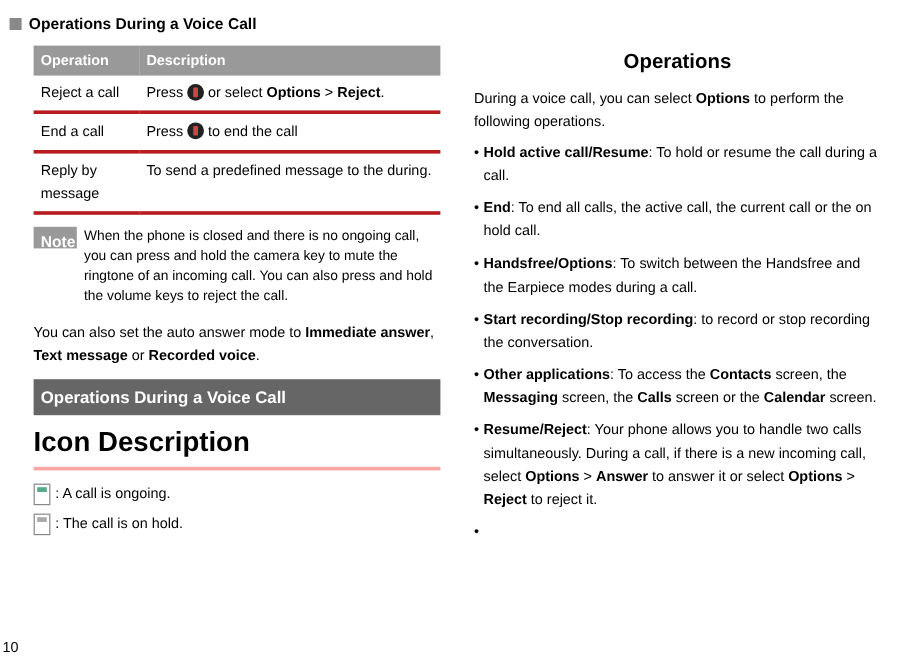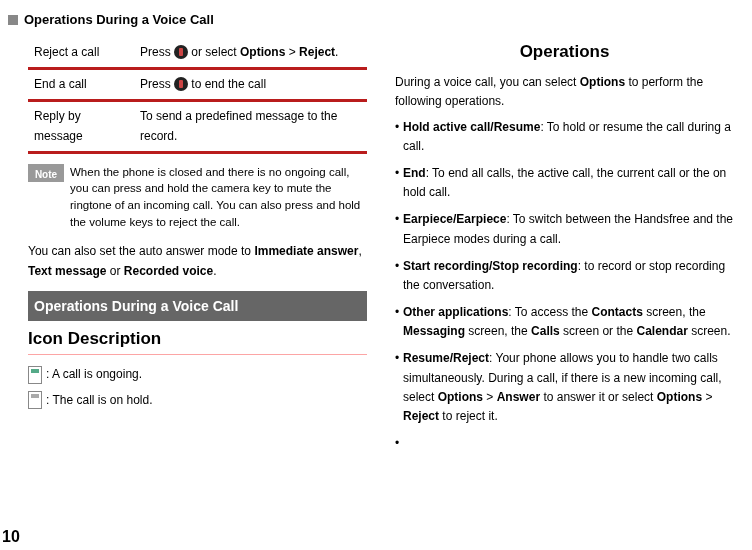--- a/index.html
+++ b/index.html
@@ -80,21 +80,21 @@
     border-radius:1px;
   }
   .note-box {
     display: flex;
     margin: 10px 0 12px 0;
   }
   .note-label {
     background: #999;
     color: #fff;
     font-weight: bold;
-    font-size: 10px;
+    font-size: 13px;
     padding: 3px 6px;
     height: 18px;
     margin-right: 6px;
     flex-shrink: 0;
     text-align: center;
     width: 36px;
   }
   .note-text {
     font-size: 11.5px;
     line-height: 1.45;
@@ -103,23 +103,23 @@
   .section-bar {
     background: #666;
     color: #fff;
     font-weight: bold;
     padding: 4px 6px;
     font-size: 14px;
     margin-top: 10px;
   }
   .subheading {
     font-weight: bold;
-    font-size: 17px;
+    font-size: 23px;
     margin: 4px 0 10px 0;
-    border-bottom: 1px solid #fca5a5;
+    border-bottom: 3px solid #fca5a5;
     padding-bottom: 2px;
   }
   .subheading-noline {
     font-weight: bold;
     font-size: 17px;
     margin: 0 0 8px 0;
     text-align: center;
   }
   .icon-line {
     display: flex;
@@ -151,54 +151,58 @@
     line-height: 1.6;
   }
   .bullet .dot {
     width: 8px;
     flex-shrink:0;
   }
   .page-num {
     position: absolute;
     bottom: 4px;
     left: 2px;
-    font-weight: bold;
-    font-size: 16px;
+    font-weight: normal;
+    font-size: 12px;
   }
   b { font-weight: bold; }
 </style>
 </head>
 <body>
 
 <div class="top-bar">
   <div class="square"></div>
   <div class="heading-text">Operations During a Voice Call</div>
 </div>
 
 <div class="columns">
 
   <div class="col">
 
     <table>
       <tbody>
+          <tr>
+        <th>Operation</th>
+        <th>Description</th>
+      </tr>
       <tr>
         <td>Reject a call</td>
         <td>
           <span>Press </span><span class="key-icon"></span><span> or select </span><b>Options</b><span> &gt; </span><b>Reject</b><span>.</span>
         </td>
       </tr>
       <tr>
         <td>End a call</td>
         <td>
           <span>Press </span><span class="key-icon"></span><span> to end the call</span>
         </td>
       </tr>
       <tr>
         <td>Reply by message</td>
-        <td>To send a predefined message to the record.</td>
+        <td>To send a predefined message to the during.</td>
       </tr>
     </tbody>
       </table>
 
     <div class="note-box">
       <div class="note-label">Note</div>
       <div class="note-text">When the phone is closed and there is no ongoing call, you can press and hold the camera key to mute the ringtone of an incoming call. You can also press and hold the volume keys to reject the call.</div>
     </div>
 
     <div class="para">
@@ -229,21 +233,21 @@
       <div class="bullet">
         <span class="dot">•</span>
         <span><b>Hold active call/Resume</b><span>: To hold or resume the call during a call.</span></span>
       </div>
       <div class="bullet">
         <span class="dot">•</span>
         <span><b>End</b><span>: To end all calls,  the active call,  the current call or the on hold call.</span></span>
       </div>
       <div class="bullet">
         <span class="dot">•</span>
-        <span><b>Earpiece/Earpiece</b><span>: To switch between the Handsfree and the Earpiece modes during a call.</span></span>
+        <span><b>Handsfree/Options</b><span>: To switch between the Handsfree and the Earpiece modes during a call.</span></span>
       </div>
       <div class="bullet">
         <span class="dot">•</span>
         <span><b>Start recording/Stop recording</b><span>: to record or stop recording the conversation.</span></span>
       </div>
       <div class="bullet">
         <span class="dot">•</span>
         <span>
           <b>Other applications</b><span>: To access the </span><b>Contacts</b><span> screen, the </span><b>Messaging</b><span> screen, the </span><b>Calls</b><span> screen or the </span><b>Calendar</b><span> screen.</span>
         </span>

